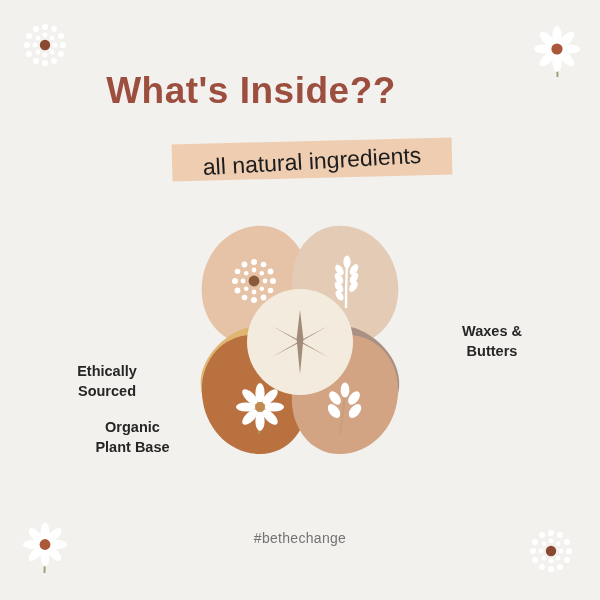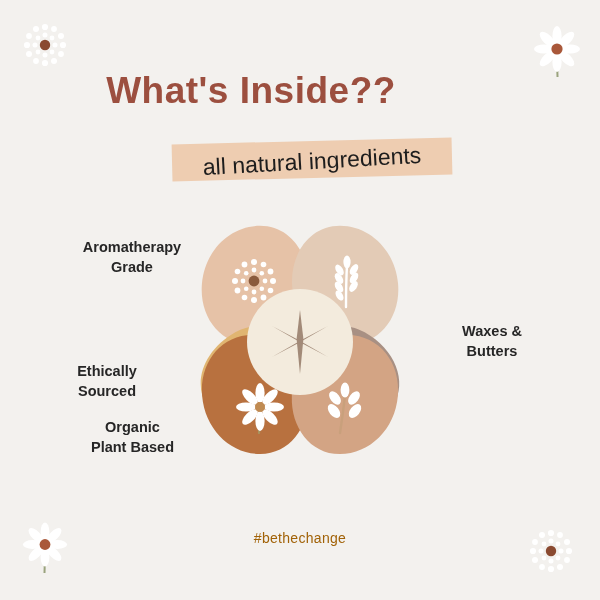--- a/index.html
+++ b/index.html
@@ -97,21 +97,21 @@
 
   
   .footer-tag {
     position: absolute;
     left: 0;
     top: 530px;
     width: 600px;
     text-align: center;
     font-size: 14px;
     font-weight: 400;
-    color: #a16207;
+    color: #737373;
     letter-spacing: 0.3px;
   }
 </style>
 </head>
 <body>
 
 <div id="page">
 
   <div class="corner-deco deco-tl">
     <svg viewBox="0 0 62 62" width="62" height="62">
@@ -350,24 +350,22 @@
         <g fill="#9c8270" opacity="0.92">
           <path d="M150 125 L153.4 154 L150 189 L146.6 154 Z"></path>
           <path d="M122 172 L147.6 158.6 L178 141 L152.4 154.4 Z"></path>
           <path d="M122 141 L147.6 154.4 L178 172 L152.4 158.6 Z"></path>
         </g>
       </g>
 
     </svg>
   </div>
 
-  <div class="petal-label lbl-aroma">Aromatherapy
-Grade</div>
   <div class="petal-label lbl-ethical">Ethically
 Sourced</div>
   <div class="petal-label lbl-waxes">Waxes &amp;
 Butters</div>
   <div class="petal-label lbl-organic">Organic
-Plant Based</div>
+Plant Base</div>
 
   <div class="footer-tag">#bethechange</div>
 
 </div>
 
 </body></html>

